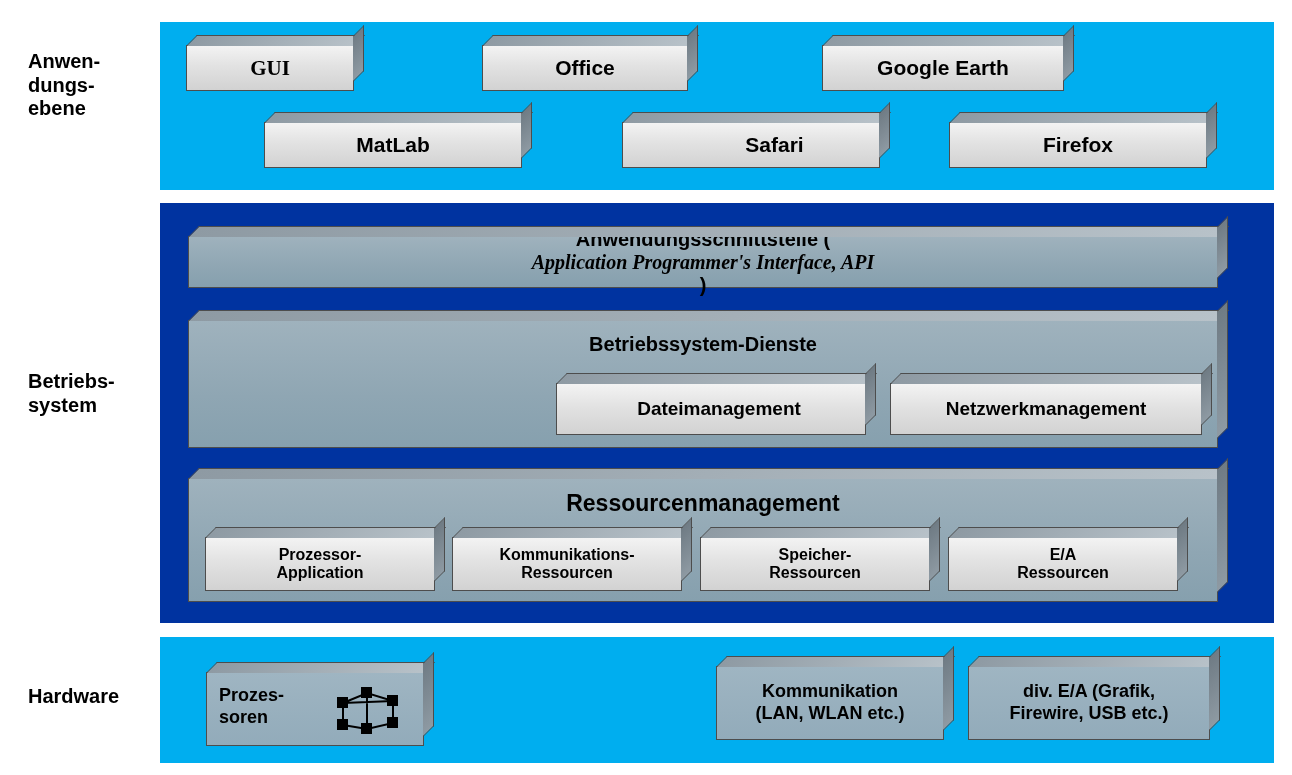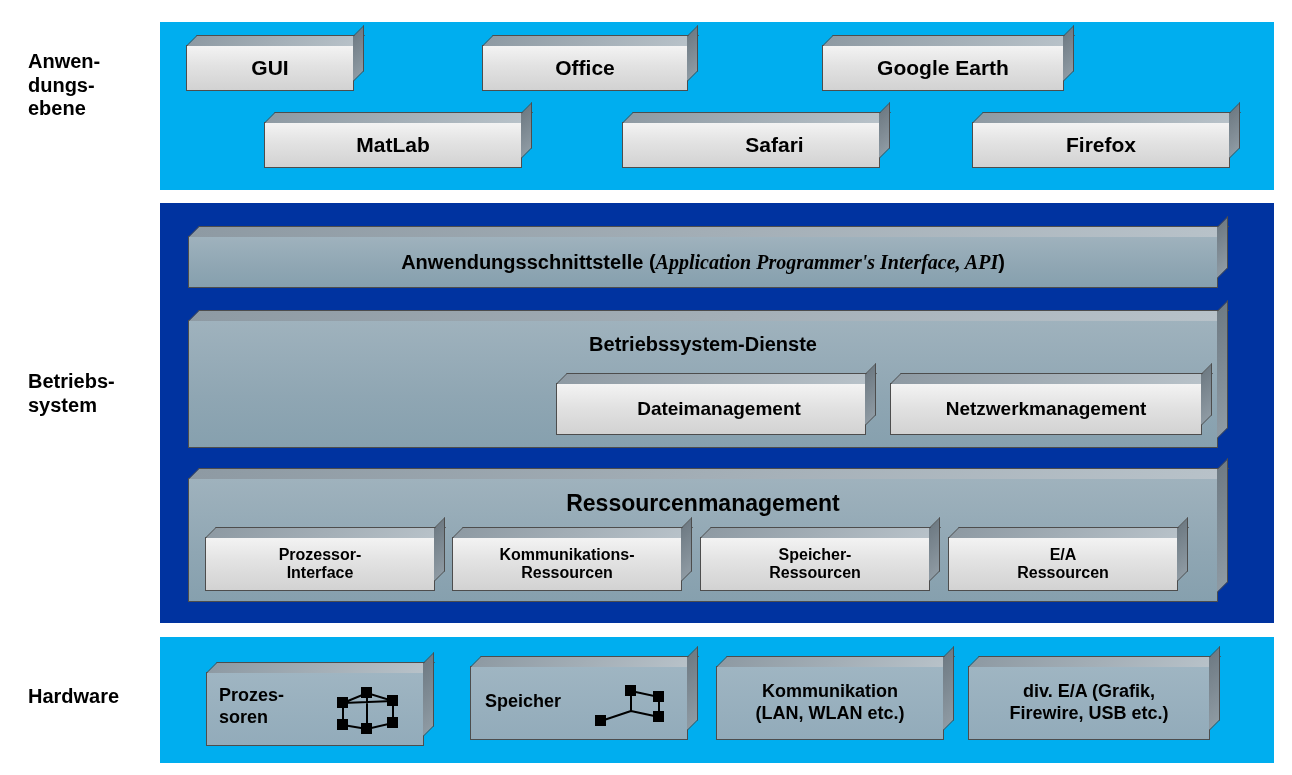--- a/index.html
+++ b/index.html
@@ -93,32 +93,33 @@
     border-bottom: none;
     transform: skewX(-45deg);
     transform-origin: left bottom;
   }
 
   .light {
     background: linear-gradient(to bottom, #f3f3f3 0%, #e2e2e2 45%, #d2d2d2 100%);
   }
   .steel {
     background: linear-gradient(to bottom, #9fb2bd 0%, #8fa6b3 60%, #86a0ae 100%);
+    flex-direction: column;
   }
   .hw {
     background: linear-gradient(to bottom, #9fb5c2 0%, #92abba 100%);
   }
 
   
-  #app-gui      { left: 186px; top: 45px;  width: 168px; height: 46px; font-size: 21px; }
+  #app-gui      { left: 186px; top: 45px;  width: 168px; height: 46px; font-size: 21px; font-family: Liberation Serif, serif; }
   #app-office   { left: 482px; top: 45px;  width: 206px; height: 46px; font-size: 21px; }
   #app-earth    { left: 822px; top: 45px;  width: 242px; height: 46px; font-size: 21px; }
   #app-matlab   { left: 264px; top: 122px; width: 258px; height: 46px; font-size: 21px; }
   #app-safari   { left: 622px; top: 122px; width: 258px; height: 46px; font-size: 21px; padding-left: 47px; }
-  #app-firefox  { left: 972px; top: 122px; width: 258px; height: 46px; font-size: 21px; text-align: center; }
+  #app-firefox  { left: 949px; top: 122px; width: 258px; height: 46px; font-size: 21px; text-align: center; }
 
   
   #os-api {
     left: 188px; top: 236px; width: 1030px; height: 52px; font-size: 20px;
   }
   #os-api .api-em { font-style: italic; font-family: Liberation Serif, serif; }
 
   #os-services {
     left: 188px; top: 320px; width: 1030px; height: 128px;
     display: block;
@@ -212,21 +213,21 @@
   <div class="box3d steel" id="os-services">
     <div class="panel-title">Betriebssystem-Dienste</div>
   </div>
   <div class="box3d light" id="svc-datei">Dateimanagement</div>
   <div class="box3d light" id="svc-netz">Netzwerkmanagement</div>
 
   <div class="box3d steel" id="os-resources">
     <div class="panel-title">Ressourcenmanagement</div>
   </div>
   <div class="box3d light res-box" id="res-prozessor">Prozessor-
-Interface</div>
+Application</div>
   <div class="box3d light res-box" id="res-komm">Kommunikations-
 Ressourcen</div>
   <div class="box3d light res-box" id="res-speicher">Speicher-
 Ressourcen</div>
   <div class="box3d light res-box" id="res-ea">E/A
 Ressourcen</div>
 
   <div class="band" id="band-hardware"></div>
 
   <div class="box3d hw hw-box" id="hw-prozessoren">
@@ -240,33 +241,19 @@
         <rect x="14" y="36" width="11" height="11"></rect>
         <rect x="14" y="14" width="11" height="11"></rect>
         <rect x="38" y="4" width="11" height="11"></rect>
         <rect x="64" y="12" width="11" height="11"></rect>
         <rect x="64" y="34" width="11" height="11"></rect>
         <rect x="38" y="40" width="11" height="11"></rect>
       </g>
     </svg>
   </div>
 
-  <div class="box3d hw hw-box" id="hw-speicher">
-    <span class="hw-text">Speicher</span>
-    <svg class="chip-graphic" id="chip-mem" viewBox="0 0 92 52">
-      <g stroke="#000000" stroke-width="2" fill="none">
-        <path d="M14 40 L44 30 L44 10 L72 16 L72 36 L44 30"></path>
-      </g>
-      <g fill="#000000">
-        <rect x="8" y="34" width="11" height="11"></rect>
-        <rect x="38" y="4" width="11" height="11"></rect>
-        <rect x="66" y="10" width="11" height="11"></rect>
-        <rect x="66" y="30" width="11" height="11"></rect>
-      </g>
-    </svg>
-  </div>
 
   <div class="box3d hw hw-box" id="hw-kommunikation">Kommunikation
 (LAN, WLAN etc.)</div>
   <div class="box3d hw hw-box" id="hw-ea">div. E/A (Grafik,
 Firewire, USB etc.)</div>
 
 </div>
 
 </body></html>

